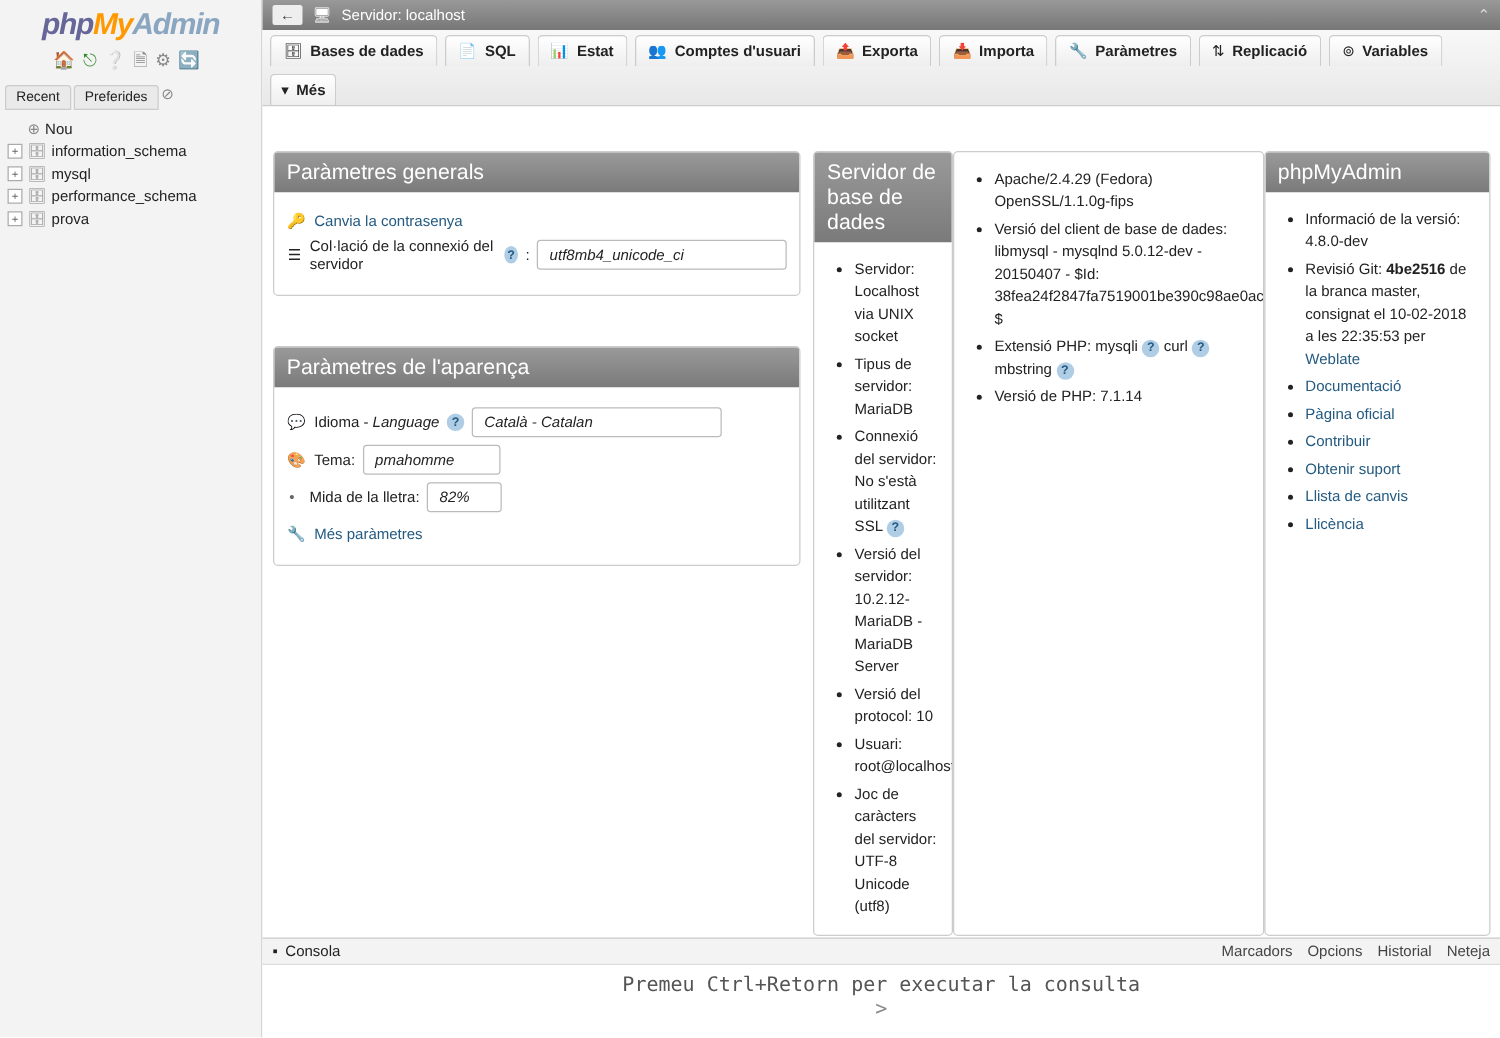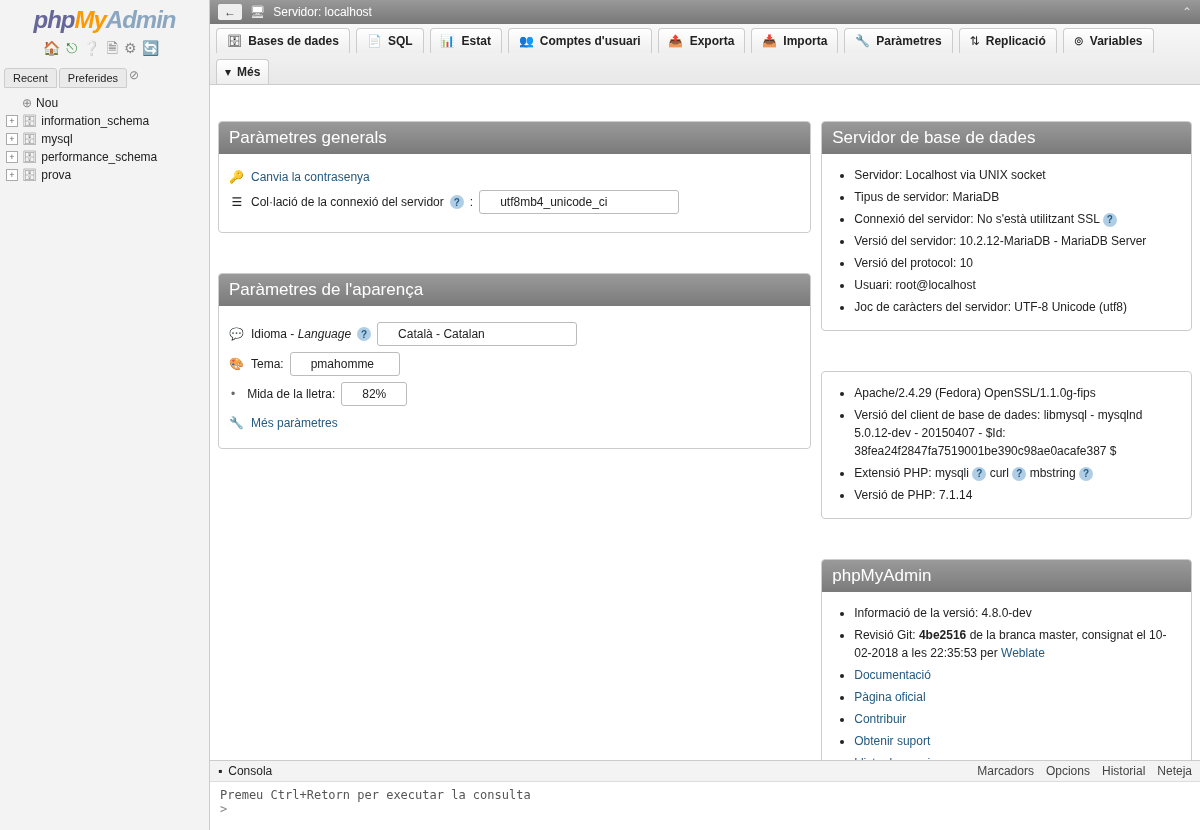--- a/index.html
+++ b/index.html
@@ -32,42 +32,42 @@
 
 .tabbar { background: linear-gradient(#f8f8f8,#e8e8e8); border-bottom: 1px solid #ccc; padding: 4px 6px 0 6px; display: flex; gap: 6px; flex-wrap: wrap; }
 .tab { background: linear-gradient(#fff,#eee); border: 1px solid #ccc; border-bottom: none; border-radius: 4px 4px 0 0; padding: 5px 10px; font-size: 12px; display: flex; align-items: center; gap: 6px; cursor: pointer; }
 .tab .ticon { font-size: 12px; }
 .tab b { font-weight: bold; }
 .tab.more { padding: 5px 8px; }
 
 .content { flex: 1; overflow: auto; padding: 8px; }
 .cols { display: flex; gap: 10px; }
 .left { flex: 1.6; display: flex; flex-direction: column; gap: 12px; }
-.right { flex: 1; display: flex; flex-direction: column; gap: 12px; }
+.right { flex: 1; display: flex; flex-direction: row; gap: 0; }
 
 .panel { border: 1px solid #ccc; border-radius: 4px; overflow: hidden; margin-top: 28px; }
 .panel-head { background: linear-gradient(#9a9a9a,#7a7a7a); color: #fff; font-size: 17px; padding: 6px 10px; }
 .panel-body { padding: 10px 10px 12px 10px; }
 .panel-body ul { list-style: disc; margin-left: 22px; }
 .panel-body li { padding: 2px 0; line-height: 1.5; }
 
 .row { display: flex; align-items: center; gap: 6px; margin: 6px 0; }
 .bullet::before { content: "•"; color: #666; margin: 0 6px 0 2px; }
-.field { border: 1px solid #bbb; border-radius: 3px; padding: 4px 20px; font-size: 12px; background: #fff; min-width: 110px; }
+.field { border: 1px solid #bbb; border-radius: 3px; padding: 4px 9px; font-size: 12px; background: #fff; min-width: 110px; font-style: italic; }
 .field.wider { min-width: 200px; }
 .help { display: inline-flex; width: 14px; height: 14px; border-radius: 50%; background: #b0cde6; color: #235a81; align-items: center; justify-content: center; font-size: 10px; font-weight: bold; }
 .mini-icon { width: 16px; display: inline-block; text-align: center; }
 
 
 .console { border-top: 1px solid #ccc; background: #f3f3f3; }
 .console-bar { display: flex; align-items: center; padding: 3px 8px; font-size: 12px; border-bottom: 1px solid #ddd; }
 .console-bar .ctitle { display: flex; align-items: center; gap: 6px; }
 .console-bar .right-links { margin-left: auto; display: flex; gap: 12px; }
 .console-bar .right-links span { color: #444; cursor: pointer; }
-.console-body { background: #fff; font-family: Menlo, Consolas, monospace; font-size: 12px; color: #555; padding: 6px 10px 14px 10px; }
+.console-body { background: #fff; font-family: Menlo, Consolas, monospace; font-size: 16px; color: #555; padding: 6px 10px 14px 10px; text-align: center; }
 .console-body .prompt { color: #888; }
 </style>
 </head>
 <body>
 
 <div id="layout">
 
   <div id="sidebar">
     <div class="logo">
       <span class="p1">php</span><span class="p2">My</span><span class="p3">Admin</span>

